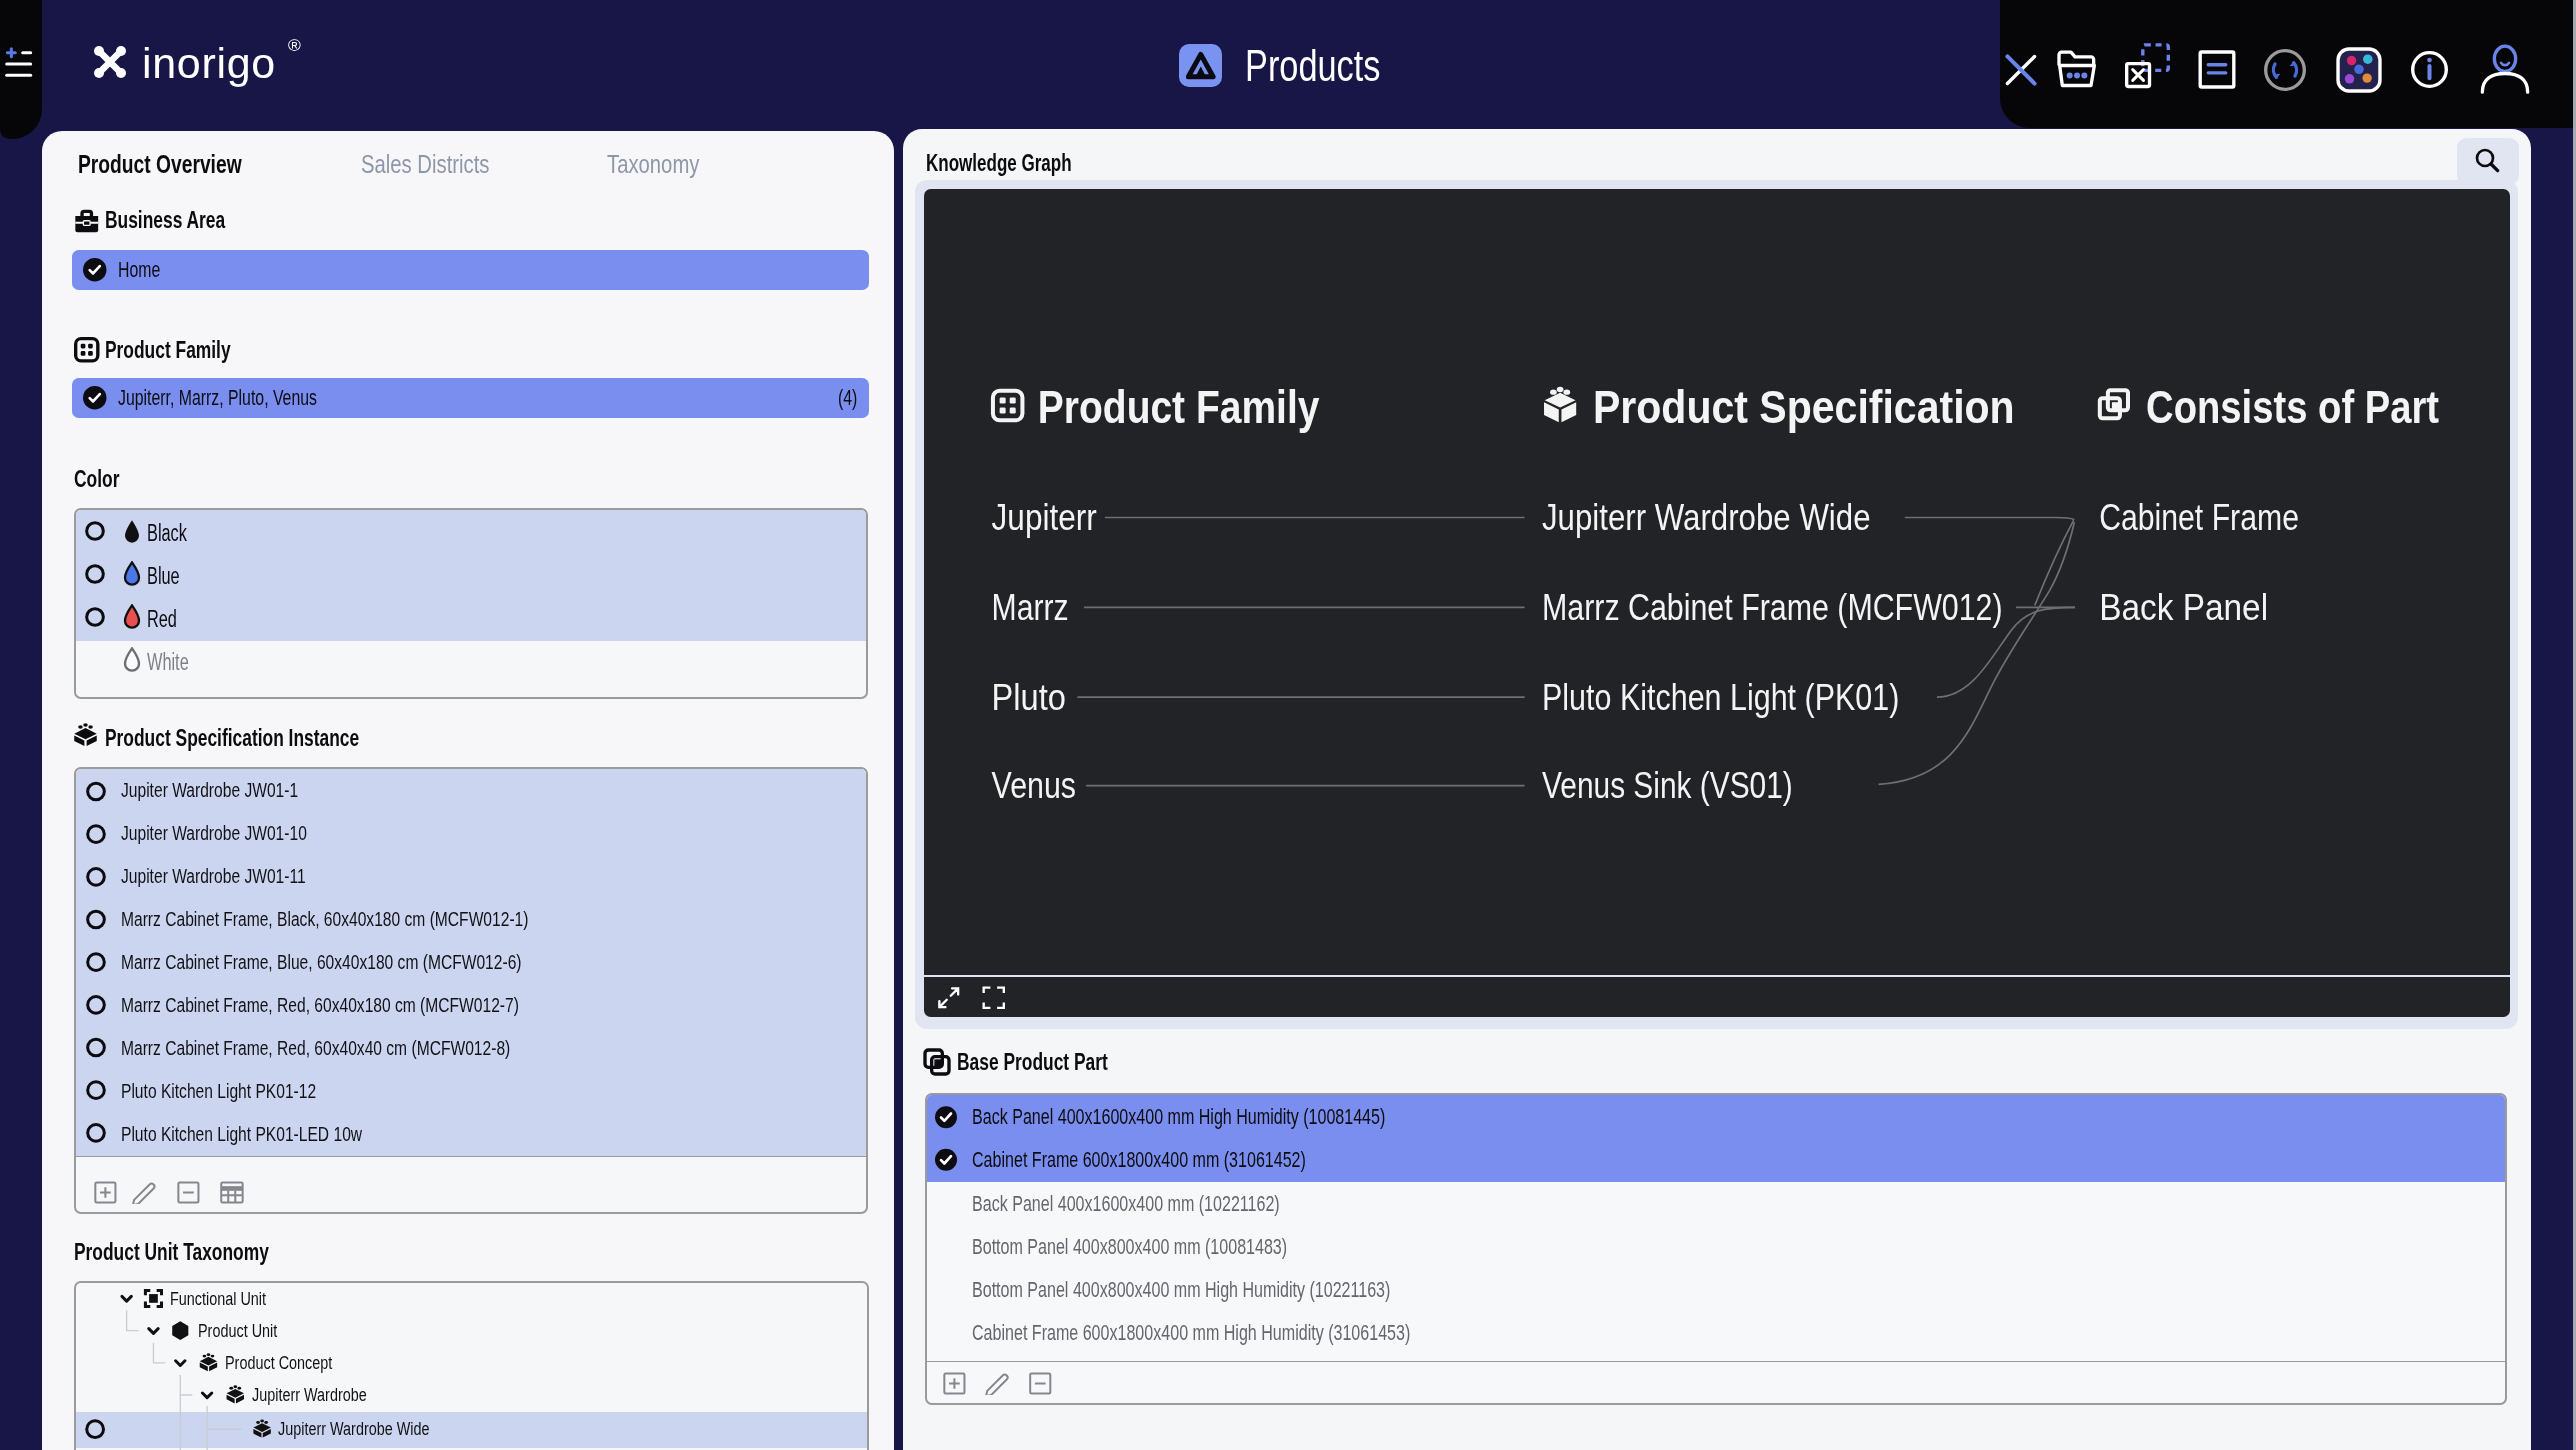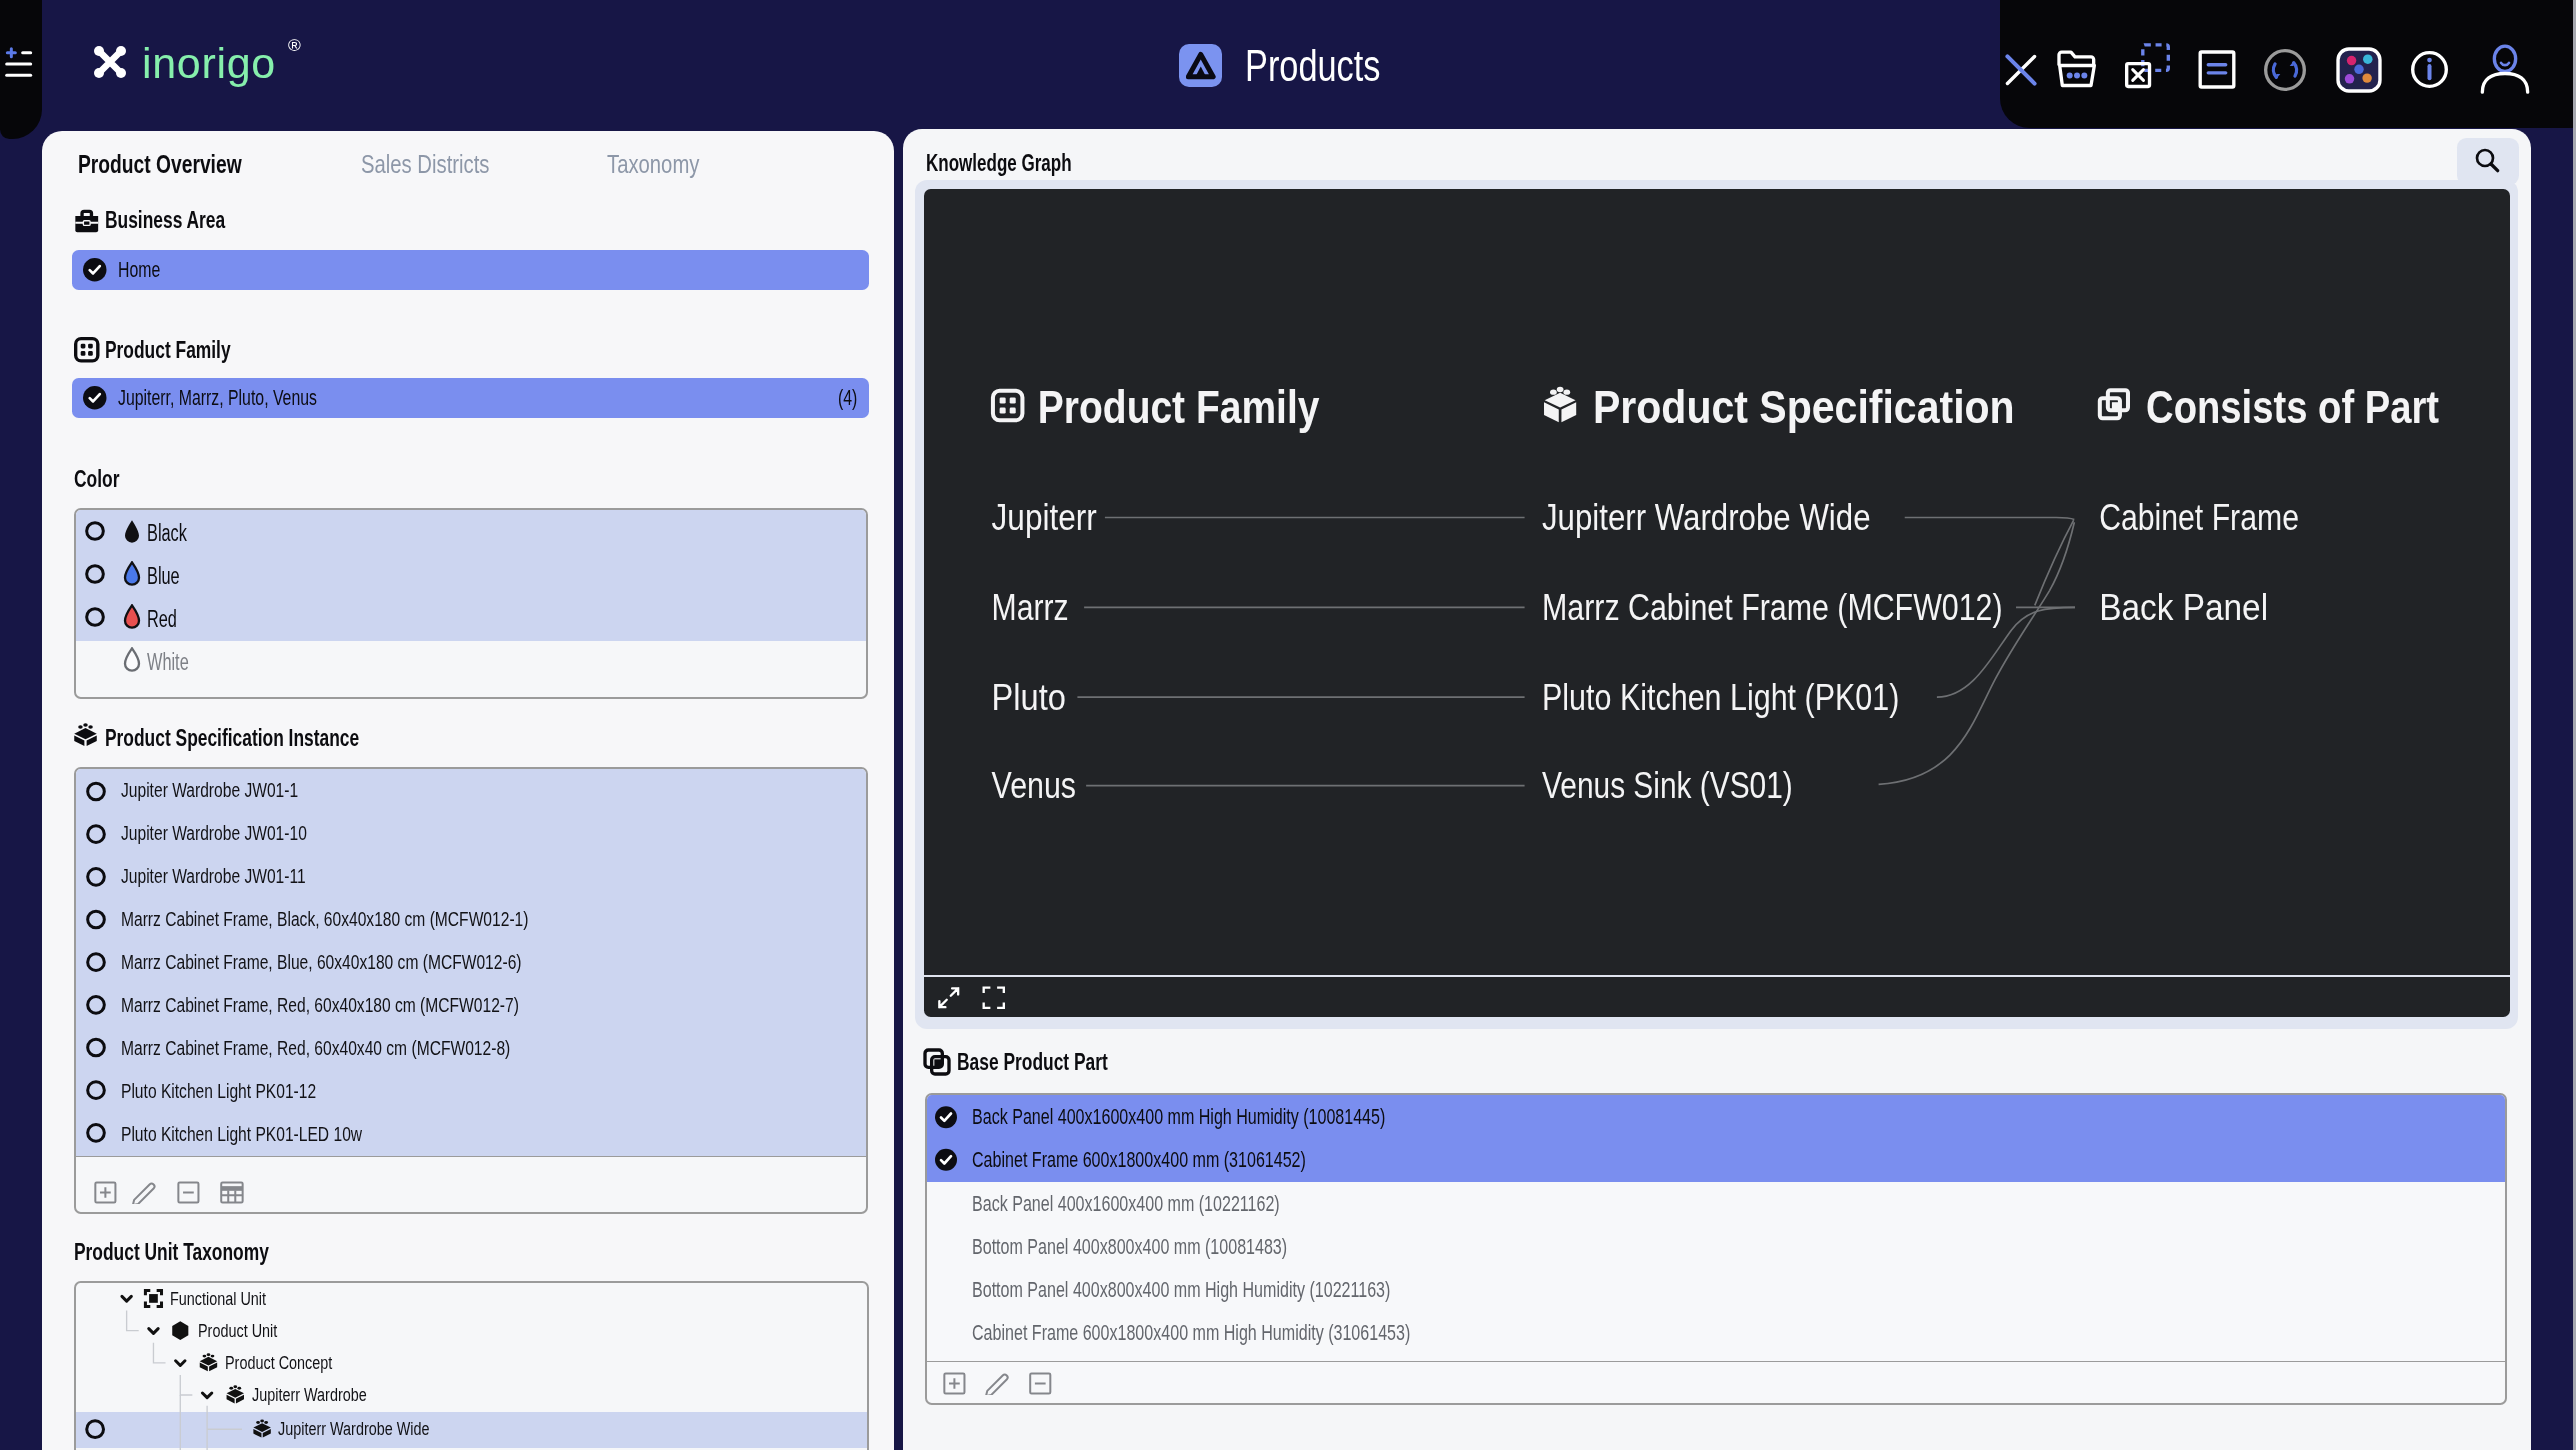--- a/index.html
+++ b/index.html
@@ -25,21 +25,21 @@
 
 <svg class="abs" style="left:94px;top:46px" width="32" height="32" viewBox="0 0 48 48">
   <g fill="#fff">
     <circle cx="7.5" cy="7.5" r="7.5"></circle>
       <circle cx="40.5" cy="7.5" r="7.5"></circle>
     <circle cx="7.5" cy="40.5" r="7.5"></circle>
       <circle cx="40.5" cy="40.5" r="7.5"></circle>
     <path d="M7.5 7.5 L40.5 40.5 M40.5 7.5 L7.5 40.5" stroke="#fff" stroke-width="10"></path>
   </g>
 </svg>
-<div class="abs" style="left:142px;top:39px;font-size:43px;font-weight:300;color:#86efac;letter-spacing:0.7px;">inorigo</div>
+<div class="abs" style="left:142px;top:39px;font-size:43px;font-weight:300;color:#ffffff;letter-spacing:0.7px;">inorigo</div>
 <div class="abs" style="left:288px;top:35px;font-size:17.4px;color:#fff;">®</div>
 
 <div class="abs" style="left:1179px;top:44px;width:43px;height:43px;background:#7b93f0;border-radius:10px;"></div>
 <svg class="abs" style="left:1186px;top:51px" width="29.5" height="29.5" viewBox="0 0 44 44">
   <path d="M22 5 L40.5 38.5 H3.5 Z" fill="none" stroke="#0a0a14" stroke-width="7.5" stroke-linejoin="round"></path>
   <path d="M22 23 L30 38.5 H14 Z" fill="#0a0a14"></path>
 </svg>
 <div class="abs" style="left:1245px;top:41px;font-size:44px;font-weight:500;color:#fff;white-space:nowrap;transform:scaleX(.78);transform-origin:0 50%;">Products</div>
 
 <div class="abs" style="left:2000px;top:0;width:576px;height:128px;background:#060609;border-radius:0 0 0 29.5px;"></div>

